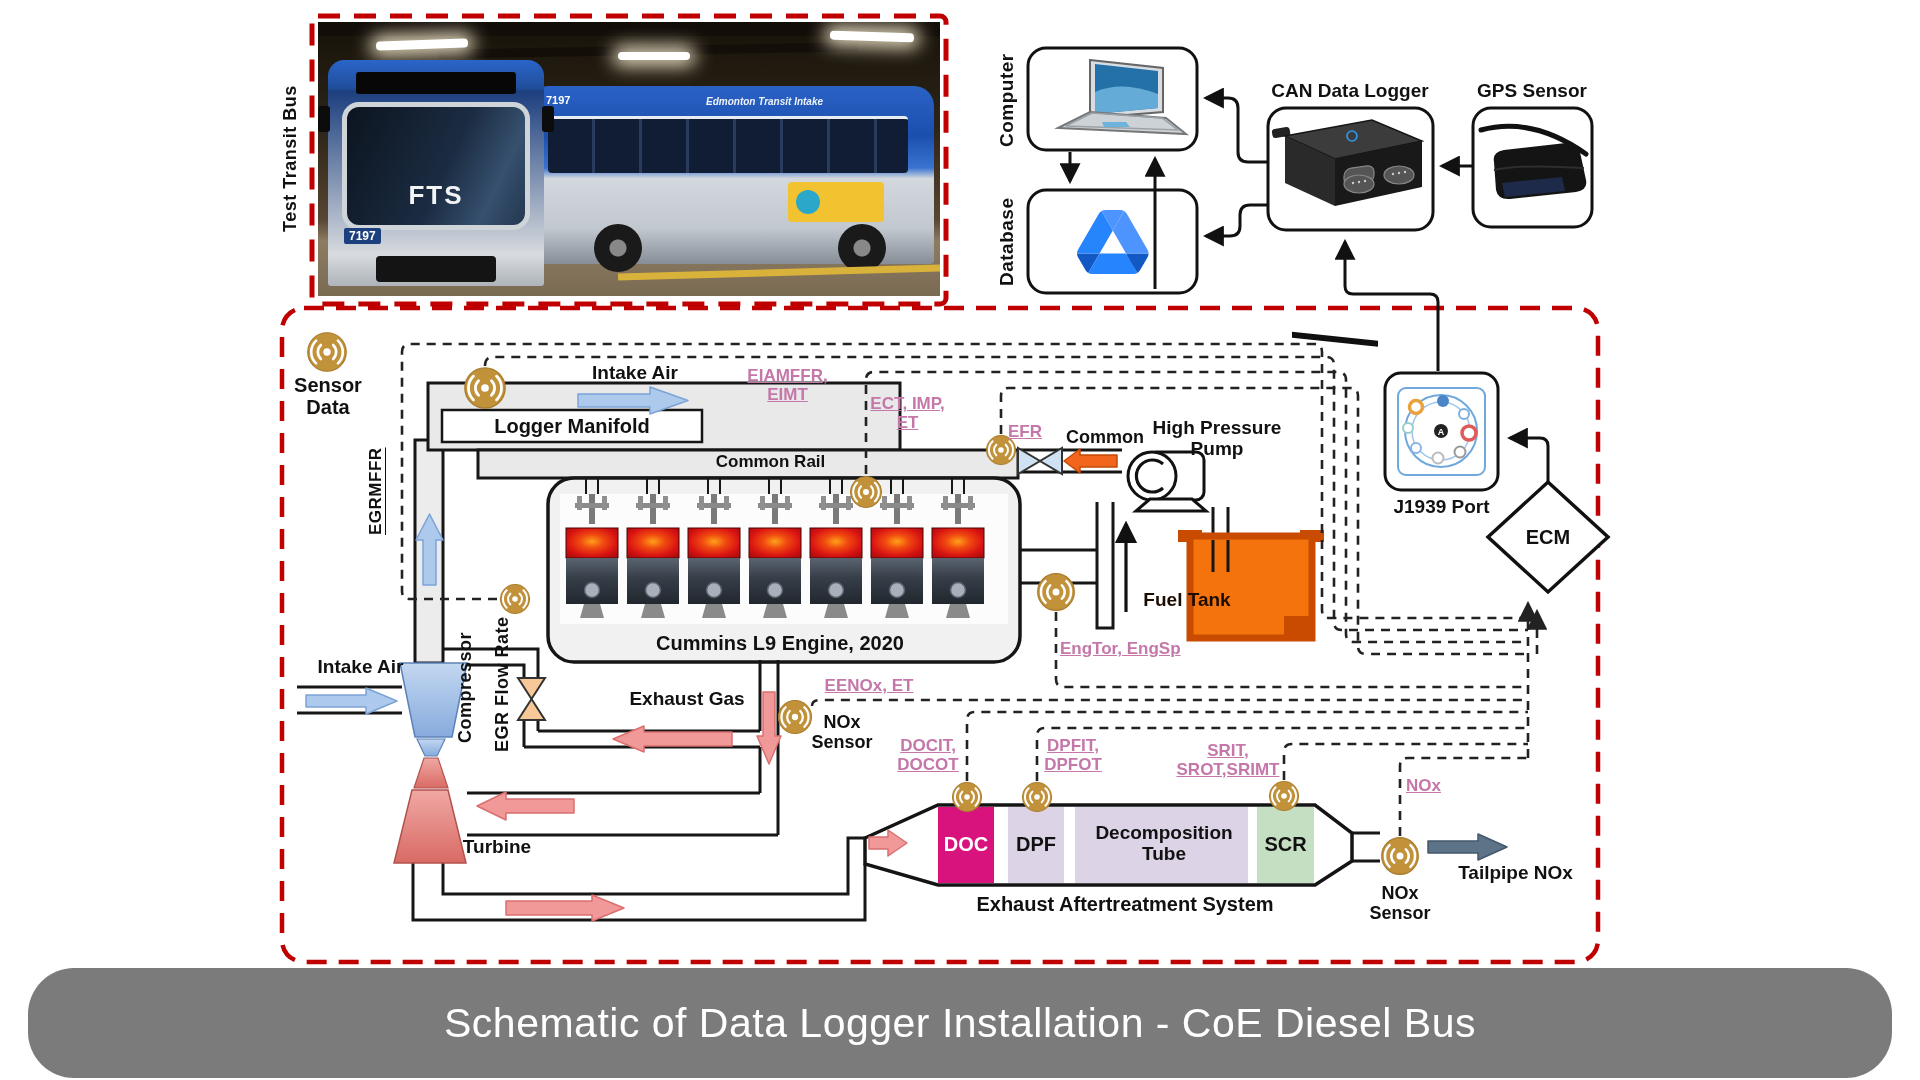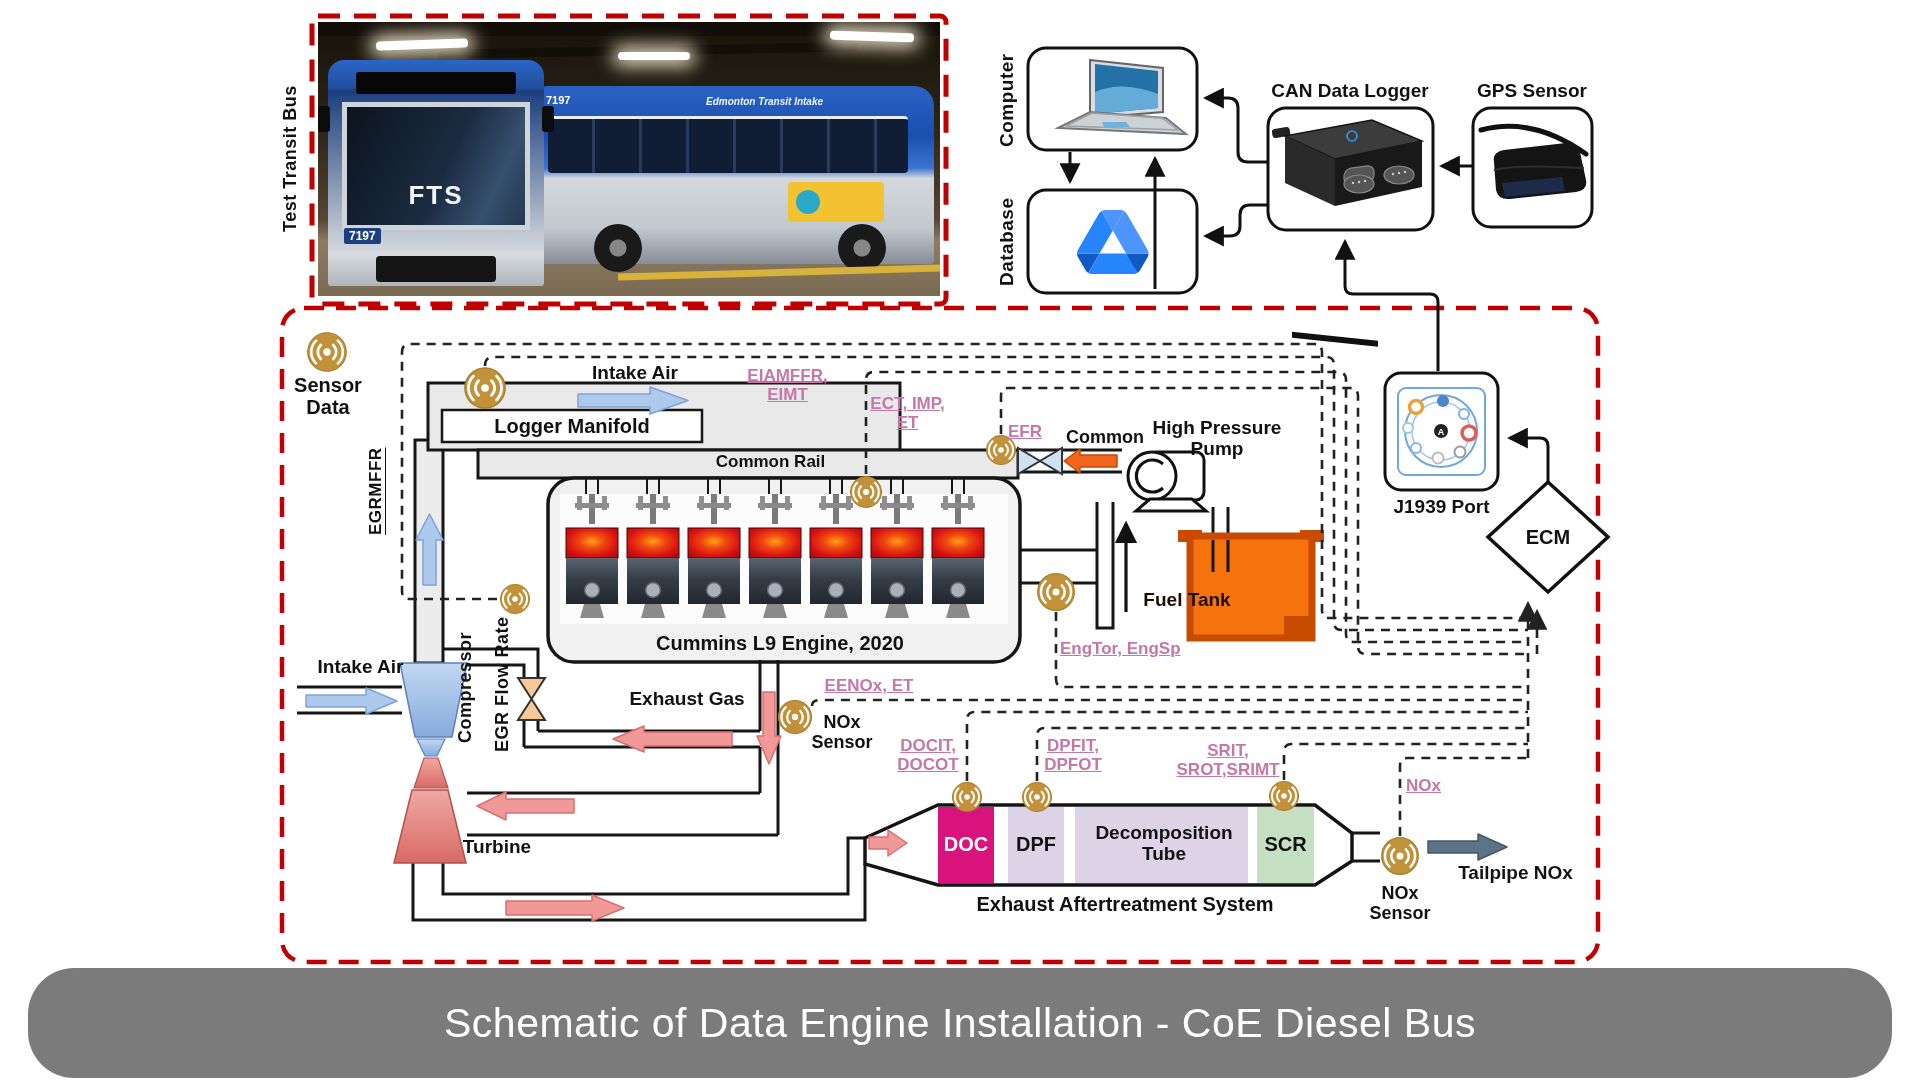--- a/index.html
+++ b/index.html
@@ -32,21 +32,21 @@
            border-radius:4px;}
   .busSide .ad i{position:absolute;left:8px;top:8px;width:24px;height:24px;border-radius:50%;
            background:#2ba8c9;}
   .wheel{position:absolute;bottom:-8px;width:48px;height:48px;border-radius:50%;
          background:radial-gradient(circle at 50% 50%,#888 0 8px,#1a1a1a 9px 100%);}
   .busFront{position:absolute;left:10px;top:38px;width:216px;height:226px;
          border-radius:16px 16px 3px 3px;
          background:linear-gradient(180deg,#2a65c8 0%,#214f9e 12%,#1c3f7e 14%,#d8dbdf 86%,#aeb4ba 100%);}
   .busFront .sign{position:absolute;left:28px;top:12px;right:28px;height:22px;background:#070707;
          border-radius:3px;}
-  .busFront .ws{position:absolute;left:14px;top:42px;right:14px;height:118px;border-radius:0;
+  .busFront .ws{position:absolute;left:14px;top:42px;right:14px;height:118px;border-radius:17px;
          border:5px solid #cfd4d8;
          background:linear-gradient(115deg,#0c141f 0%,#1b2c42 55%,#36506e 80%,#233750 100%);}
   .busFront .fts{position:absolute;left:0;right:0;bottom:14px;text-align:center;color:#f2f4f6;
          font-weight:700;font-size:26px;letter-spacing:2px;}
   .busFront .num2{position:absolute;left:16px;top:168px;color:#fff;font-size:12px;font-weight:700;
          background:#1c3f7e;padding:1px 5px;border-radius:2px;}
   .busFront .rack{position:absolute;left:48px;bottom:4px;width:120px;height:26px;background:#141414;
          border-radius:4px;}
   .mirror{position:absolute;top:46px;width:12px;height:26px;background:#0c0c0c;border-radius:3px;}
   .yline{position:absolute;bottom:20px;left:300px;width:330px;height:7px;background:#d8b23a;
@@ -387,16 +387,16 @@
 <div class="lbl s17 pink" style="left:809px;top:676px;width:120px;text-align:center;">EENOx, ET</div>
 <div class="lbl s17 pink" style="left:878px;top:736px;width:100px;">DOCIT,
 DOCOT</div>
 <div class="lbl s17 pink" style="left:1023px;top:736px;width:100px;">DPFIT,
 DPFOT</div>
 <div class="lbl s17 pink" style="left:1148px;top:741px;width:160px;">SRIT,
 SROT,SRIMT</div>
 <div class="lbl s17 pink" style="left:1406px;top:776px;width:60px;text-align:left;">NOx</div>
 
 <div id="titlebar">
-  <span>Schematic of Data Engine Installation - CoE Diesel Bus</span>
+  <span>Schematic of Data Logger Installation - CoE Diesel Bus</span>
 </div>
 
 </div>
 
 </body></html>

